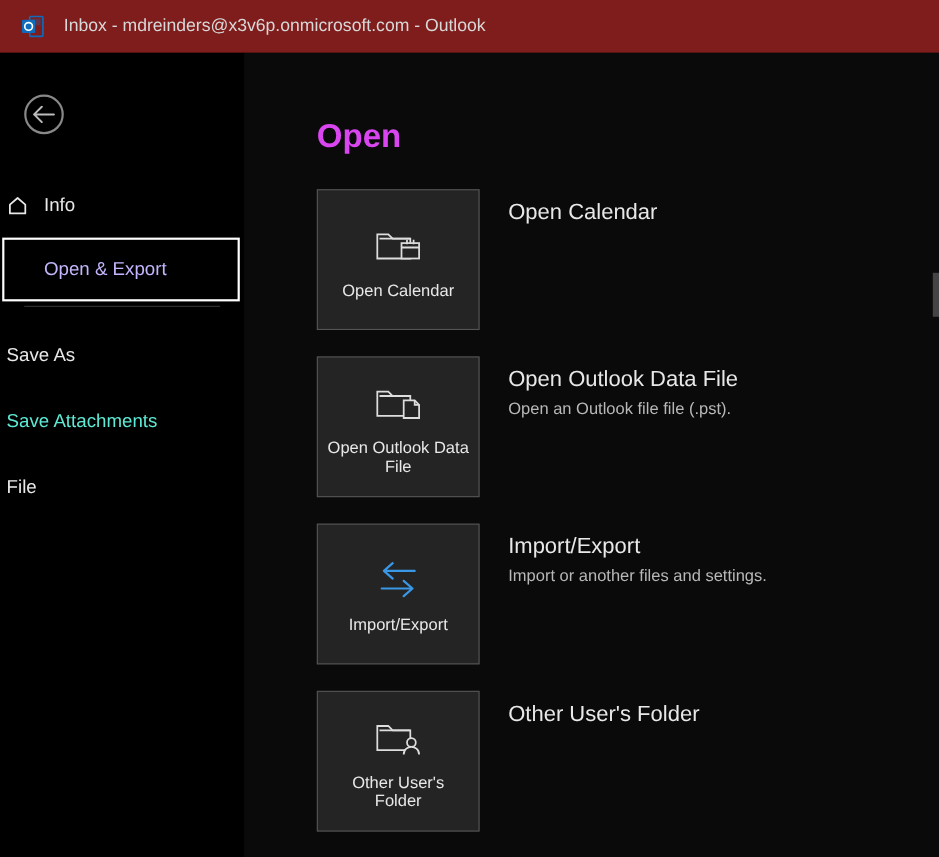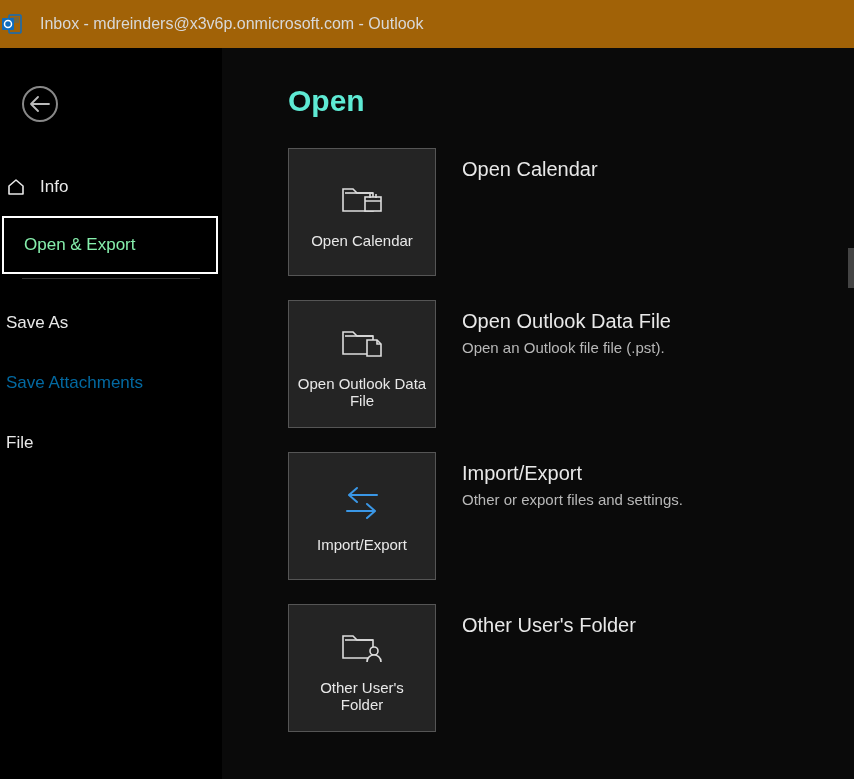--- a/index.html
+++ b/index.html
@@ -12,22 +12,23 @@
       height: 779px;
       background: #000;
       font-family: "Segoe UI", Arial, sans-serif;
       color: #fff;
       overflow: hidden;
     }
     .titlebar {
       height: 48px;
       display: flex;
       align-items: center;
+      padding-left: 18px;
       gap: 16px;
-      background: #a16207;
+      background: #7f1d1d;
     }
     .app-icon {
       width: 24px;
       height: 24px;
       display: flex;
       align-items: center;
       justify-content: center;
     }
     .titlebar-title {
       font-size: 16px;
@@ -59,27 +60,27 @@
       display: flex;
       align-items: center;
       padding-left: 6px;
       gap: 14px;
       cursor: pointer;
       font-size: 17px;
       color: #e8e8e8;
     }
     .sidebar-item.selected {
       border: 2px solid #fff;
-      color: #86efac;
+      color: #c4b5fd;
       margin-left: 2px;
       margin-right: 4px;
-      padding-left: 20px;
+      padding-left: 36px;
     }
     .sidebar-item.disabled {
-      color: #0369a1;
+      color: #5eead4;
       cursor: default;
     }
     .sidebar-item .home-icon {
       width: 20px;
       height: 20px;
     }
     .sidebar-divider {
       height: 1px;
       background: #333;
       margin: 4px 22px 4px 22px;
@@ -102,21 +103,22 @@
       right: 0;
       top: 200px;
       width: 6px;
       height: 40px;
       background: #444;
     }
     .page-title {
       font-size: 30px;
       font-weight: 600;
       margin-bottom: 30px;
-      color: #5eead4;
+      color: #d946ef;
+      margin-top: 24px;
     }
     .option-row {
       display: flex;
       align-items: flex-start;
       gap: 26px;
       margin-bottom: 24px;
     }
     .option-tile {
       width: 148px;
       height: 128px;
@@ -247,21 +249,21 @@
         <span class="tile-icon">
           <svg width="50" height="40" viewBox="0 0 50 40">
             <path d="M40 12 L12 12 M12 12 L20 5 M12 12 L20 19" stroke="#3a97e6" stroke-width="2" fill="none" stroke-linecap="round" stroke-linejoin="round"></path>
             <path d="M10 28 L38 28 M38 28 L30 21 M38 28 L30 35" stroke="#3a97e6" stroke-width="2" fill="none" stroke-linecap="round" stroke-linejoin="round"></path>
           </svg>
         </span>
         <span>Import/Export</span>
       </div>
       <div class="option-text">
         <div class="option-title">Import/Export</div>
-        <div class="option-desc">Other or export files and settings.</div>
+        <div class="option-desc">Import or another files and settings.</div>
       </div>
     </div>
 
     <div class="option-row">
       <div class="option-tile">
         <span class="tile-icon">
           <svg width="50" height="40" viewBox="0 0 50 40">
             <path d="M6 10 L6 32 L36 32 L36 14 L20 14 L16 10 Z" fill="none" stroke="#ddd" stroke-width="1.6"></path>
             <path d="M8 14 L36 14" stroke="#ddd" stroke-width="1.6"></path>
             <circle cx="37" cy="25" r="4" fill="#242424" stroke="#ddd" stroke-width="1.6"></circle>

